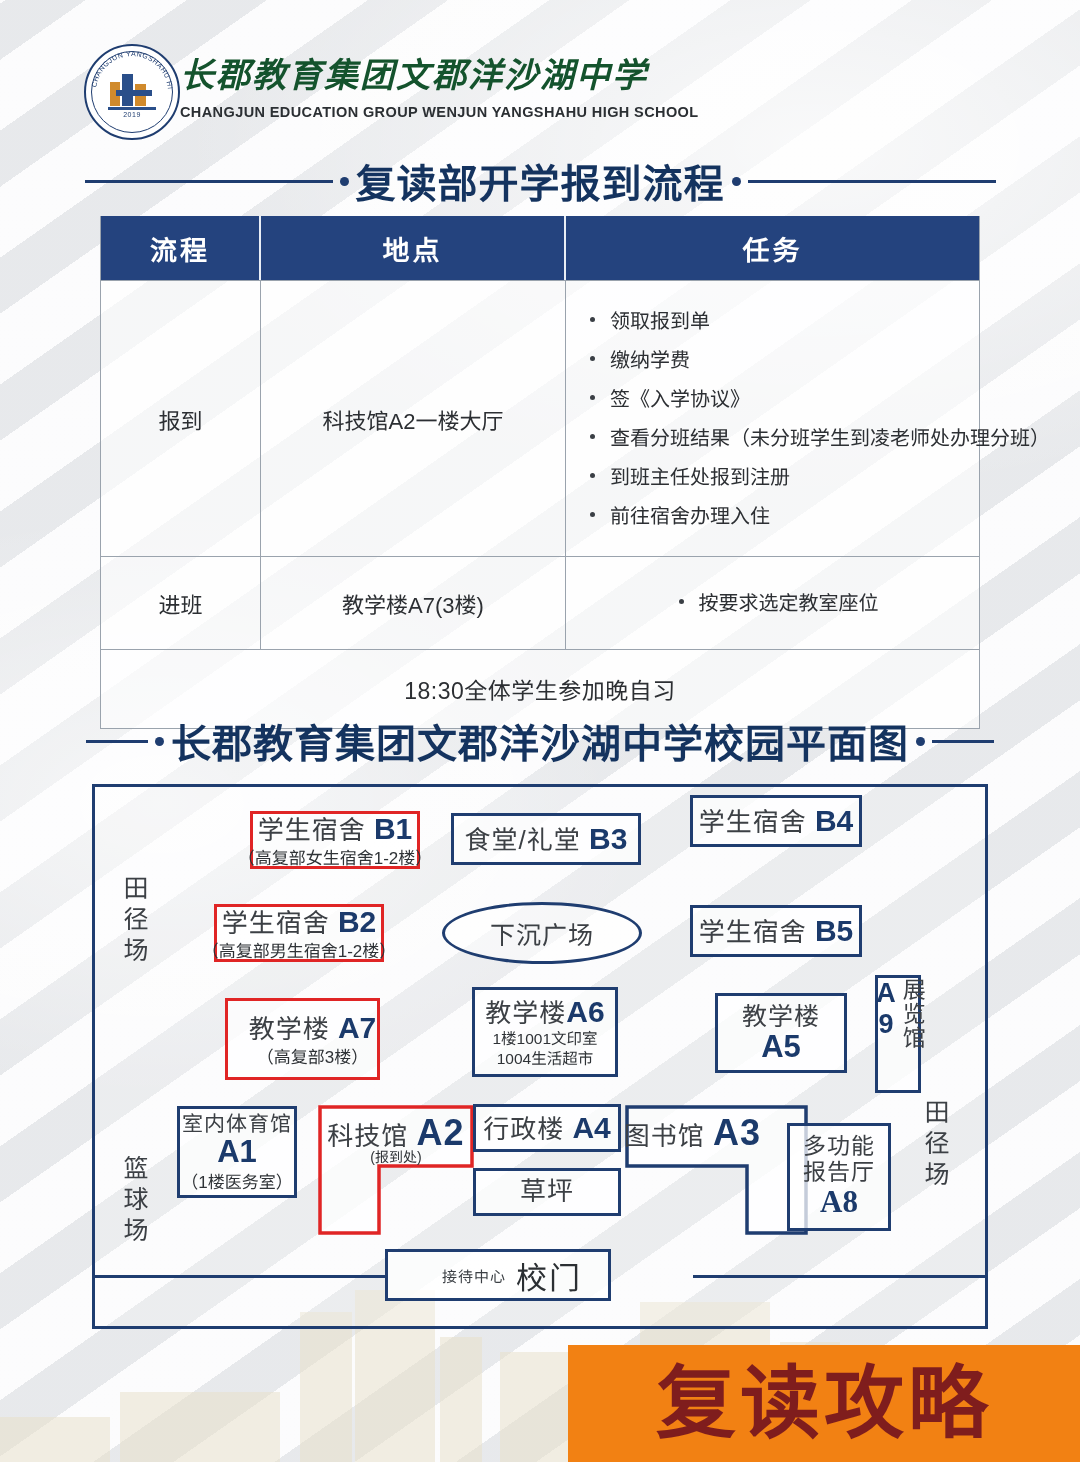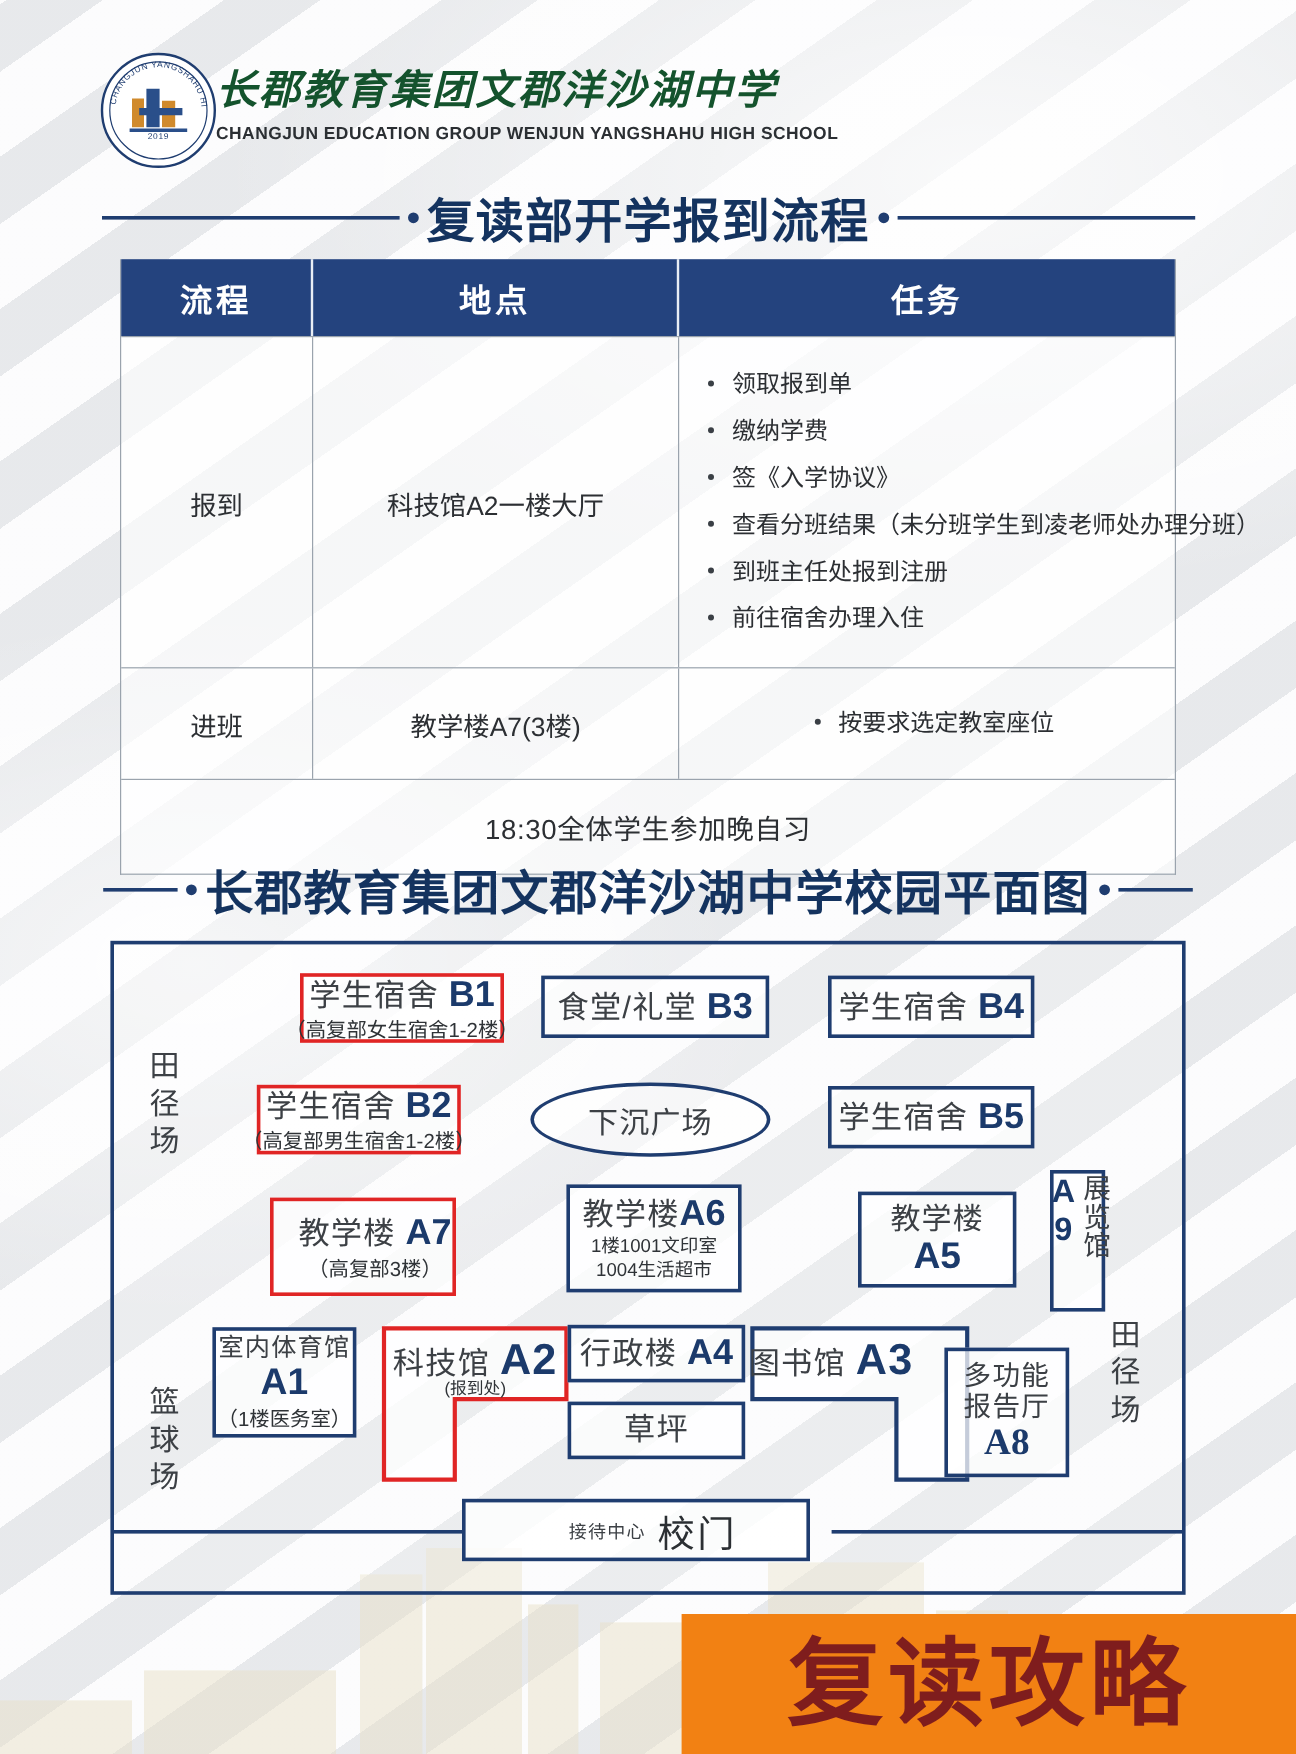--- a/index.html
+++ b/index.html
@@ -289,21 +289,21 @@
 
     <div class="mbox red" style="left:119px;top:117px;width:170px;height:58px;">
       <div class="nm"><span>学生宿舍</span> <b>B2</b></div>
       <div class="sub">（高复部男生宿舍1-2楼）</div>
     </div>
 
     <div class="mbox" style="left:356px;top:26px;width:190px;height:52px;">
       <div class="nm"><span>食堂/礼堂</span> <b>B3</b></div>
     </div>
 
-    <div class="mbox" style="left:595px;top:26px;width:172px;height:52px;">
+    <div class="mbox" style="left:595px;top:8px;width:172px;height:52px;">
       <div class="nm"><span>学生宿舍</span> <b>B4</b></div>
     </div>
 
     <div class="ellipse" style="left:347px;top:115px;width:200px;height:62px;text-align:center;">下沉广场</div>
 
     <div class="mbox" style="left:595px;top:118px;width:172px;height:52px;">
       <div class="nm"><span>学生宿舍</span> <b>B5</b></div>
     </div>
 
     <div class="mbox red" style="left:130px;top:211px;width:155px;height:82px;padding-left:20px;">
@@ -356,21 +356,21 @@
     </div>
 
     <div class="mbox stack" style="left:692px;top:336px;width:104px;height:108px;font-family:Liberation Serif, serif;">
       <div class="nm" style="font-size:23px;">多功能</div>
       <div class="nm" style="font-size:23px;">报告厅</div>
       <div class="big">A8</div>
     </div>
 
     <div class="gate-line" style="left:0px;top:488px;width:292px;"></div>
     <div class="gate-line" style="right:0px;top:488px;width:292px;"></div>
-    <div class="gate-box" style="left:290px;top:462px;width:290px;height:52px;padding-left:28px;">
+    <div class="gate-box" style="left:290px;top:462px;width:226px;height:52px;padding-left:28px;">
       <span class="small">接待中心</span>
       <span class="big">校门</span>
     </div>
 
   </div>
 
   <div class="banner">
     <span class="btxt">复读攻略</span>
   </div>
 

